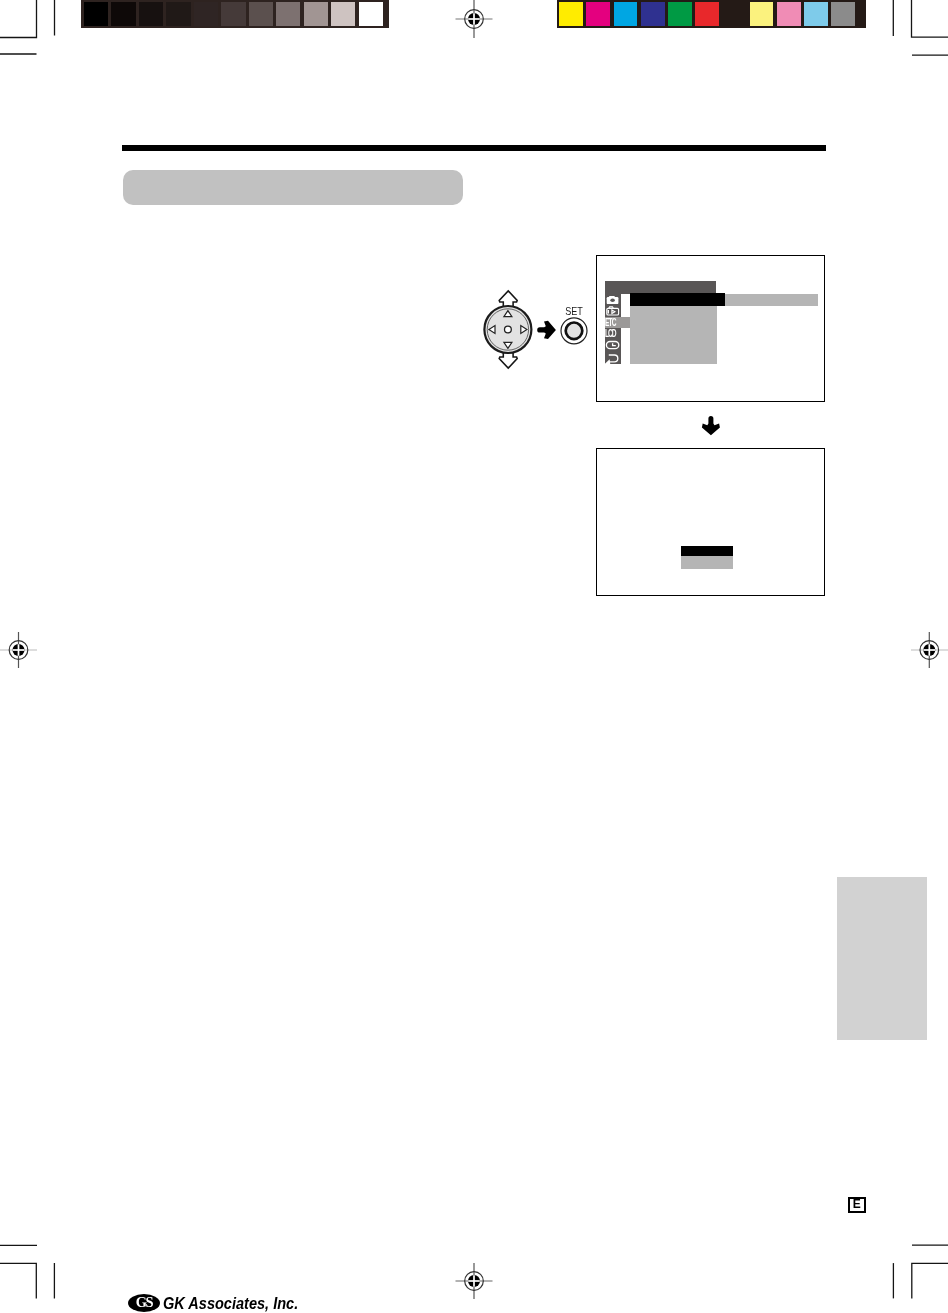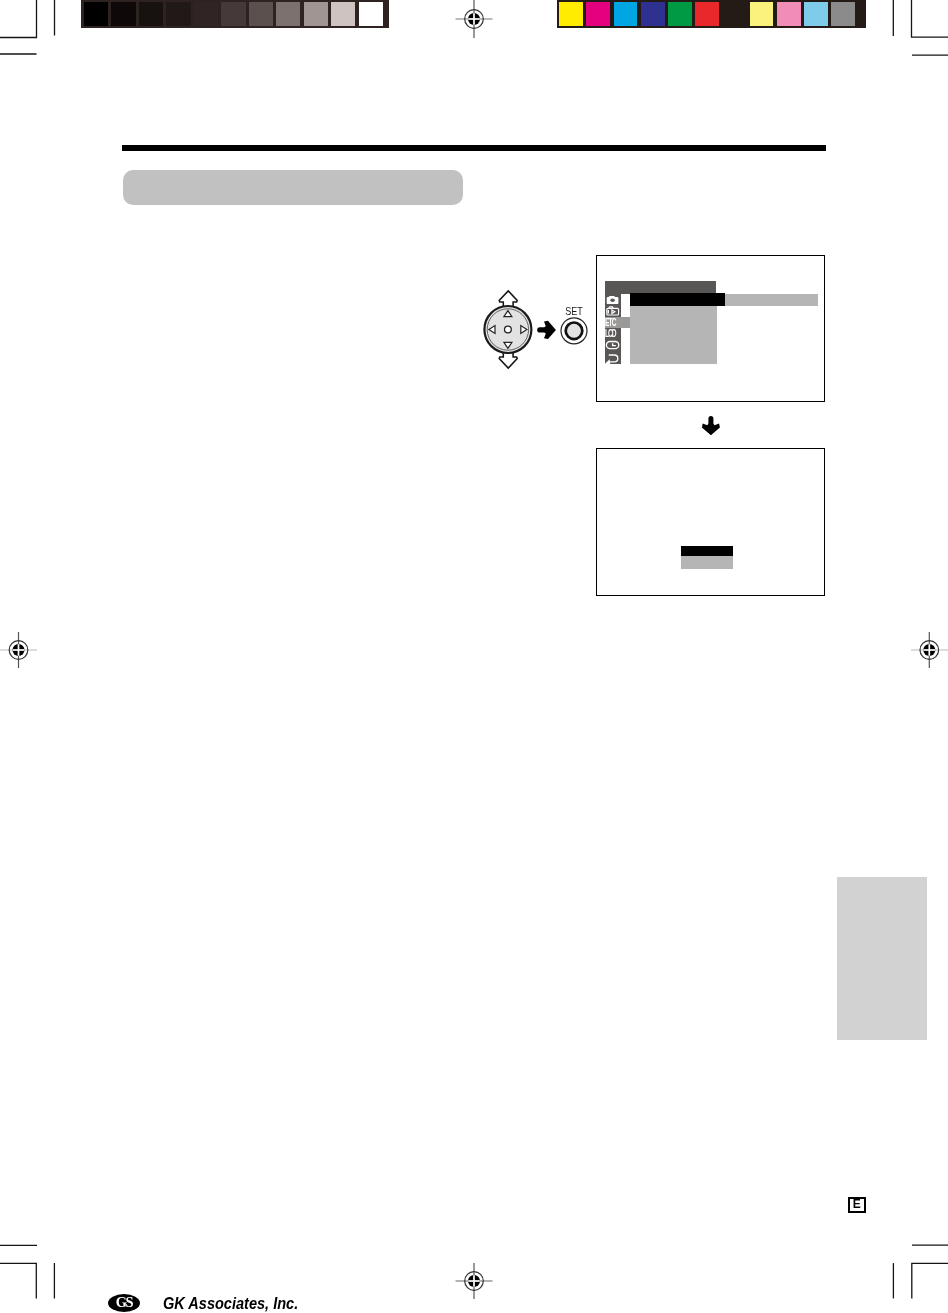--- a/index.html
+++ b/index.html
@@ -59,21 +59,21 @@
 <div class="abs" style="left:595.5px;top:448px;width:229px;height:148px;border:1.7px solid #000;box-sizing:border-box;background:#fff;"></div>
 
 <div class="abs" style="left:681px;top:545.8px;width:52px;height:10.6px;background:#000;"></div>
 
 <div class="abs" style="left:681px;top:556.4px;width:52px;height:12.3px;background:#b5b5b5;"></div>
 
 <div class="abs" style="left:837px;top:877px;width:90px;height:163px;background:#d2d2d2;"></div>
 
 <div class="abs" style="left:848px;top:1196.5px;width:17.6px;height:16px;border:2.2px solid #000;box-sizing:border-box;background:#fff;text-align:center;font-weight:bold;font-size:12px;line-height:11.5px;">E</div>
 
-<div class="abs" style="left:108px;top:1294.4px;width:32px;height:18px;background:#000;border-radius:50%;color:#fff;text-align:center;font-weight:bold;font-size:14.5px;line-height:17.5px;font-family:'Liberation Serif',serif;letter-spacing:-1.5px;">GS</div>
+<div class="abs" style="left:128px;top:1294.4px;width:32px;height:18px;background:#000;border-radius:50%;color:#fff;text-align:center;font-weight:bold;font-size:14.5px;line-height:17.5px;font-family:'Liberation Serif',serif;letter-spacing:-1.5px;">GS</div>
 
 <div class="abs" style="left:163px;top:1293.6px;font-weight:bold;font-style:italic;font-size:17px;color:#000;transform:scaleX(0.855);transform-origin:0 0;">GK Associates, Inc.</div>
 
 <svg class="abs" style="left:0;top:0;" width="948" height="1313" viewBox="0 0 948 1313">
 
 <g stroke="#151515" stroke-width="1.3" fill="none">
 <path d="M36.5 0 V37.5 H0"></path>
 <path d="M54.5 0 V35.5"></path>
 <path d="M0 54 H36.5"></path>
 </g>

